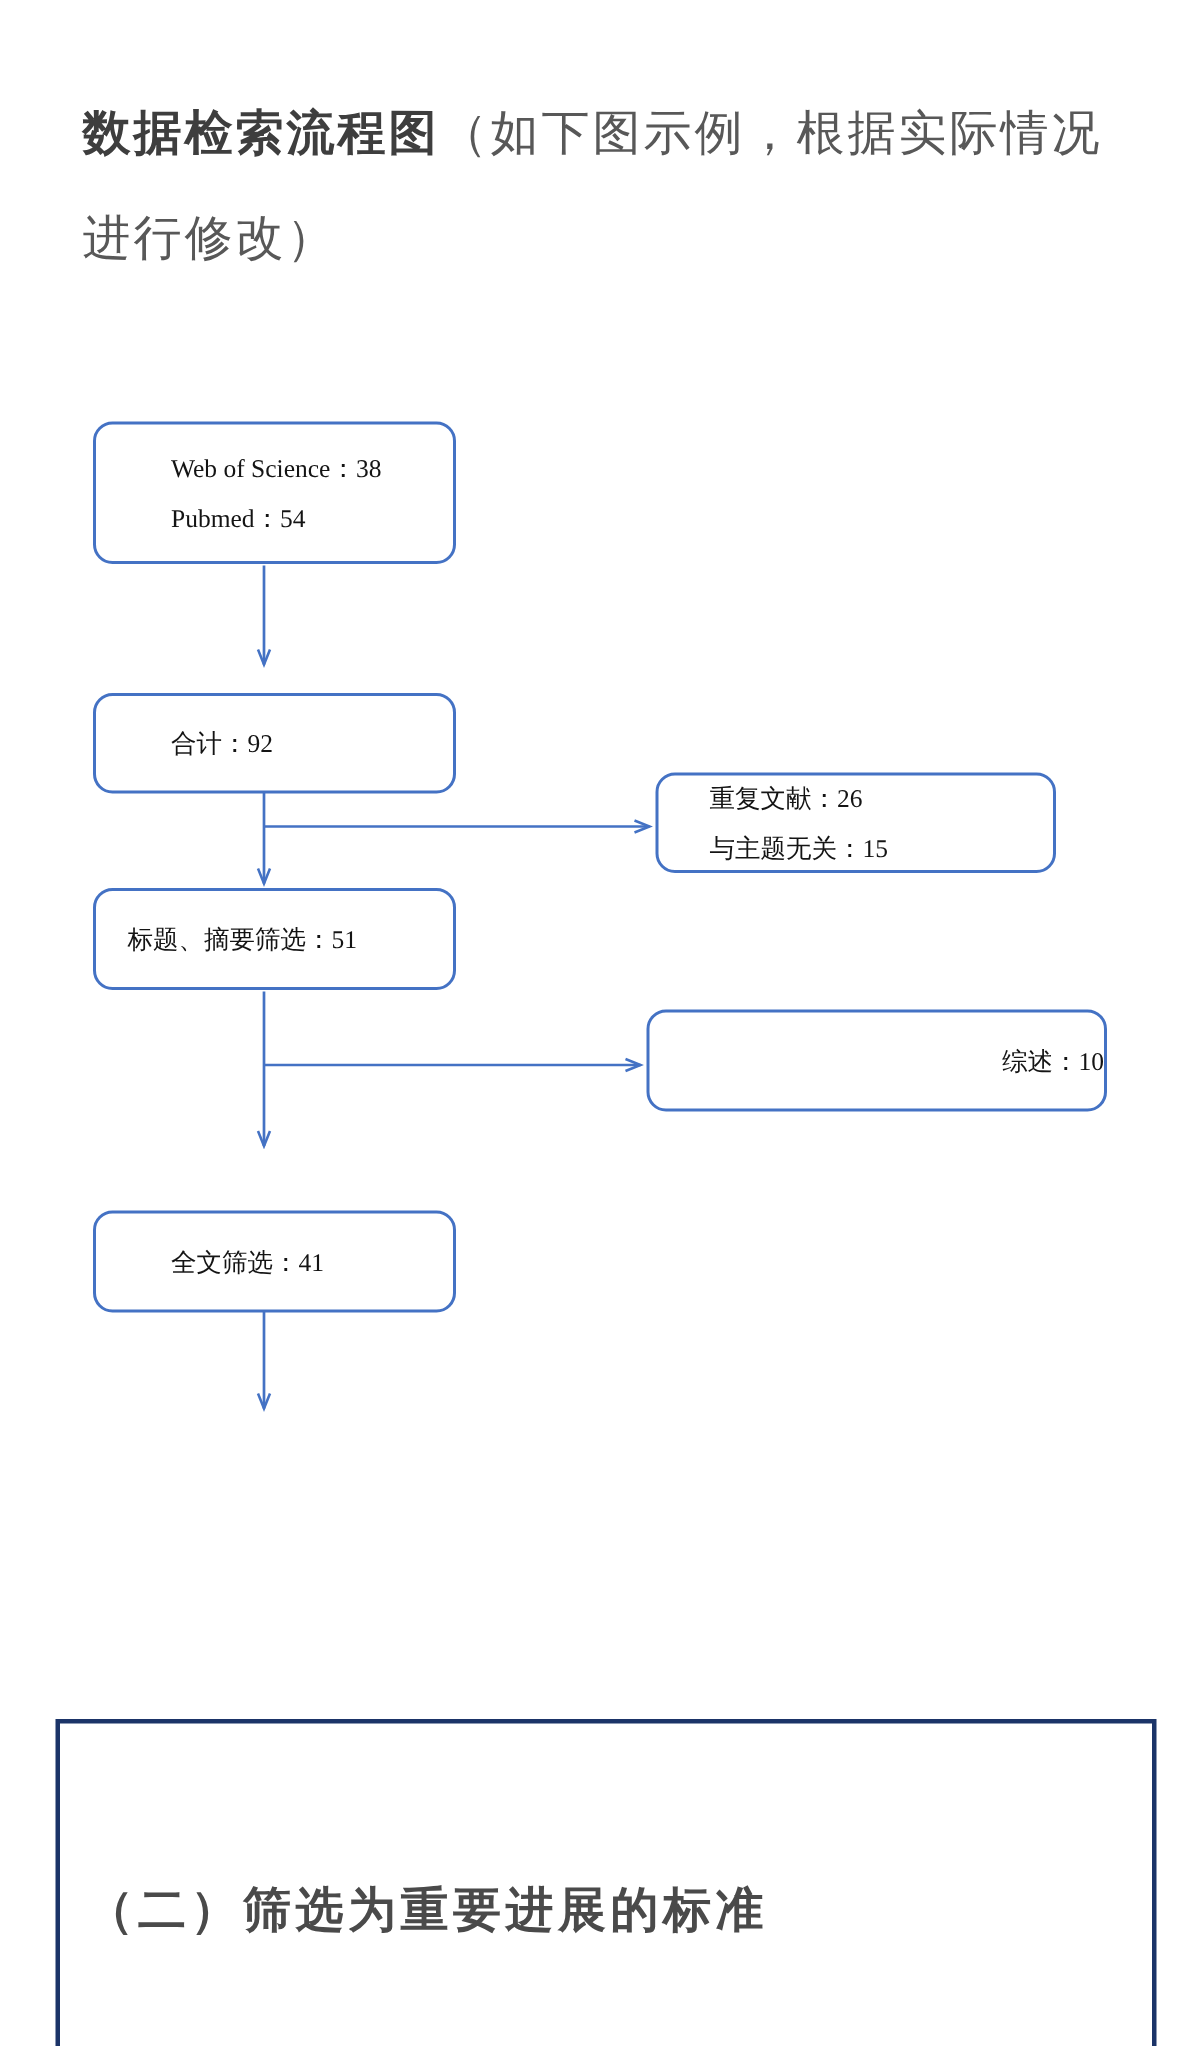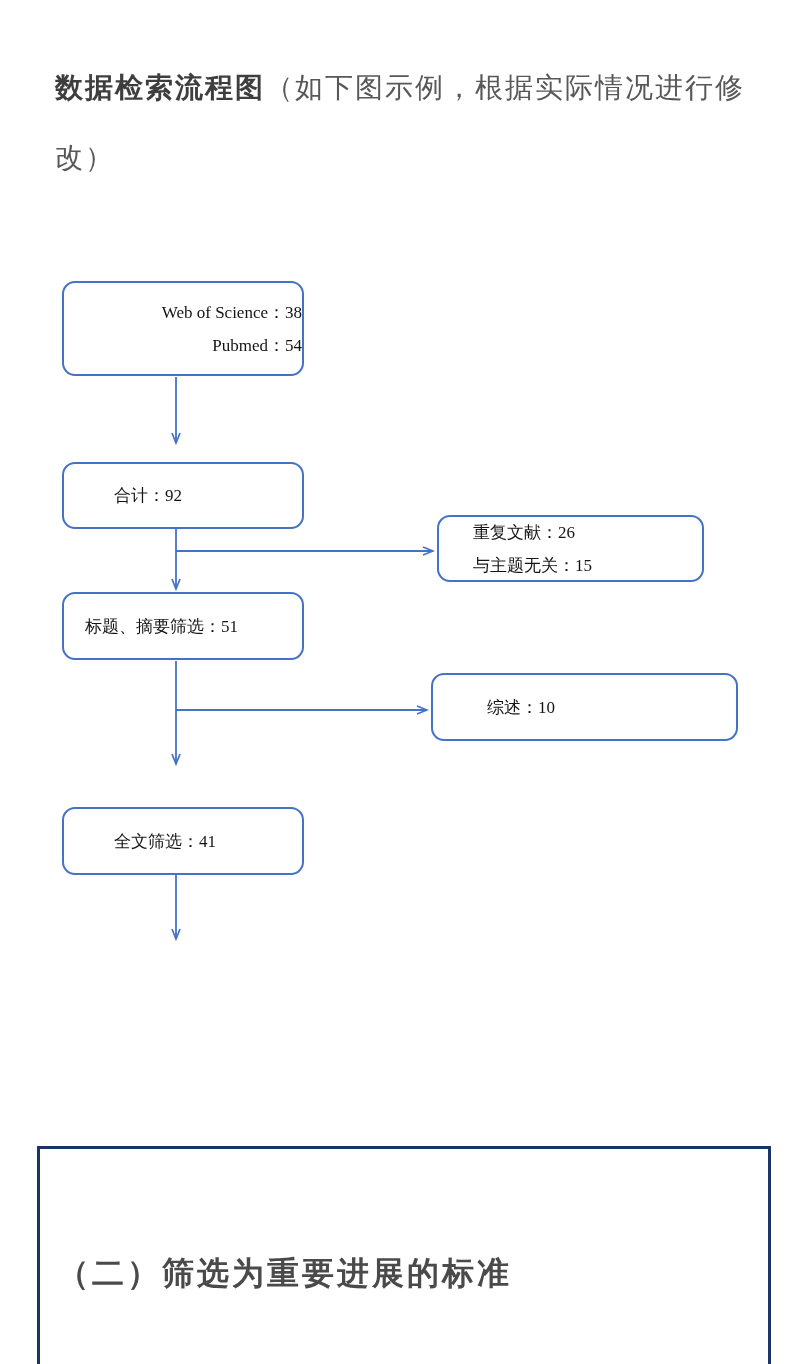--- a/index.html
+++ b/index.html
@@ -11,21 +11,21 @@
     overflow: hidden;
     font-family: "Liberation Sans", sans-serif;
   }
 
   
   .doc-title {
     position: absolute;
     left: 55px;
     top: 53px;
     width: 700px;
-    font-size: 28px;
+    font-size: 32px;
     line-height: 70px;
     letter-spacing: 2px;
     color: #585858;
     font-weight: 400;
   }
   .doc-title .t-bold {
     font-weight: bold;
     color: #3e3e3e;
   }
 
@@ -90,39 +90,39 @@
     <g stroke="#4472C4" stroke-width="1.8" fill="none">
       <path d="M176,377 L176,443" marker-end="url(#arrow)"></path>
       <path d="M176,514 L176,589" marker-end="url(#arrow)"></path>
       <path d="M176,551 L433,551" marker-end="url(#arrow)"></path>
       <path d="M176,661 L176,764" marker-end="url(#arrow)"></path>
       <path d="M176,710 L427,710" marker-end="url(#arrow)"></path>
       <path d="M176,836 L176,939" marker-end="url(#arrow)"></path>
     </g>
   </svg>
 
-  <div class="fc-box" style="left:62px; top:281px; width:242px; height:95px; padding-left:50px;text-align:right;">
+  <div class="fc-box" style="left:62px; top:281px; width:242px; height:95px; padding-left:50px;">
     <span>Web of Science：38</span>
     <span>Pubmed：54</span>
   </div>
 
   <div class="fc-box" style="left:62px; top:446px; width:242px; height:67px; padding-left:50px;margin-top:16px;">
     <span>合计：92</span>
   </div>
 
   <div class="fc-box" style="left:437px; top:515px; width:267px; height:67px; padding-left:34px;">
     <span>重复文献：26</span>
     <span>与主题无关：15</span>
   </div>
 
   <div class="fc-box" style="left:62px; top:592px; width:242px; height:68px; padding-left:21px;">
     <span>标题、摘要筛选：51</span>
   </div>
 
-  <div class="fc-box" style="left:431px; top:673px; width:307px; height:68px; padding-left:54px;">
+  <div class="fc-box" style="left:431px; top:673px; width:307px; height:68px; padding-left:54px;align-items:flex-end;">
     <span>综述：10</span>
   </div>
 
   <div class="fc-box" style="left:62px; top:767px; width:242px; height:68px; padding-left:50px;margin-top:40px;">
     <span>全文筛选：41</span>
   </div>
 
 
   <div class="section-box">
     <h2 class="section-heading">（二）筛选为重要进展的标准</h2>

